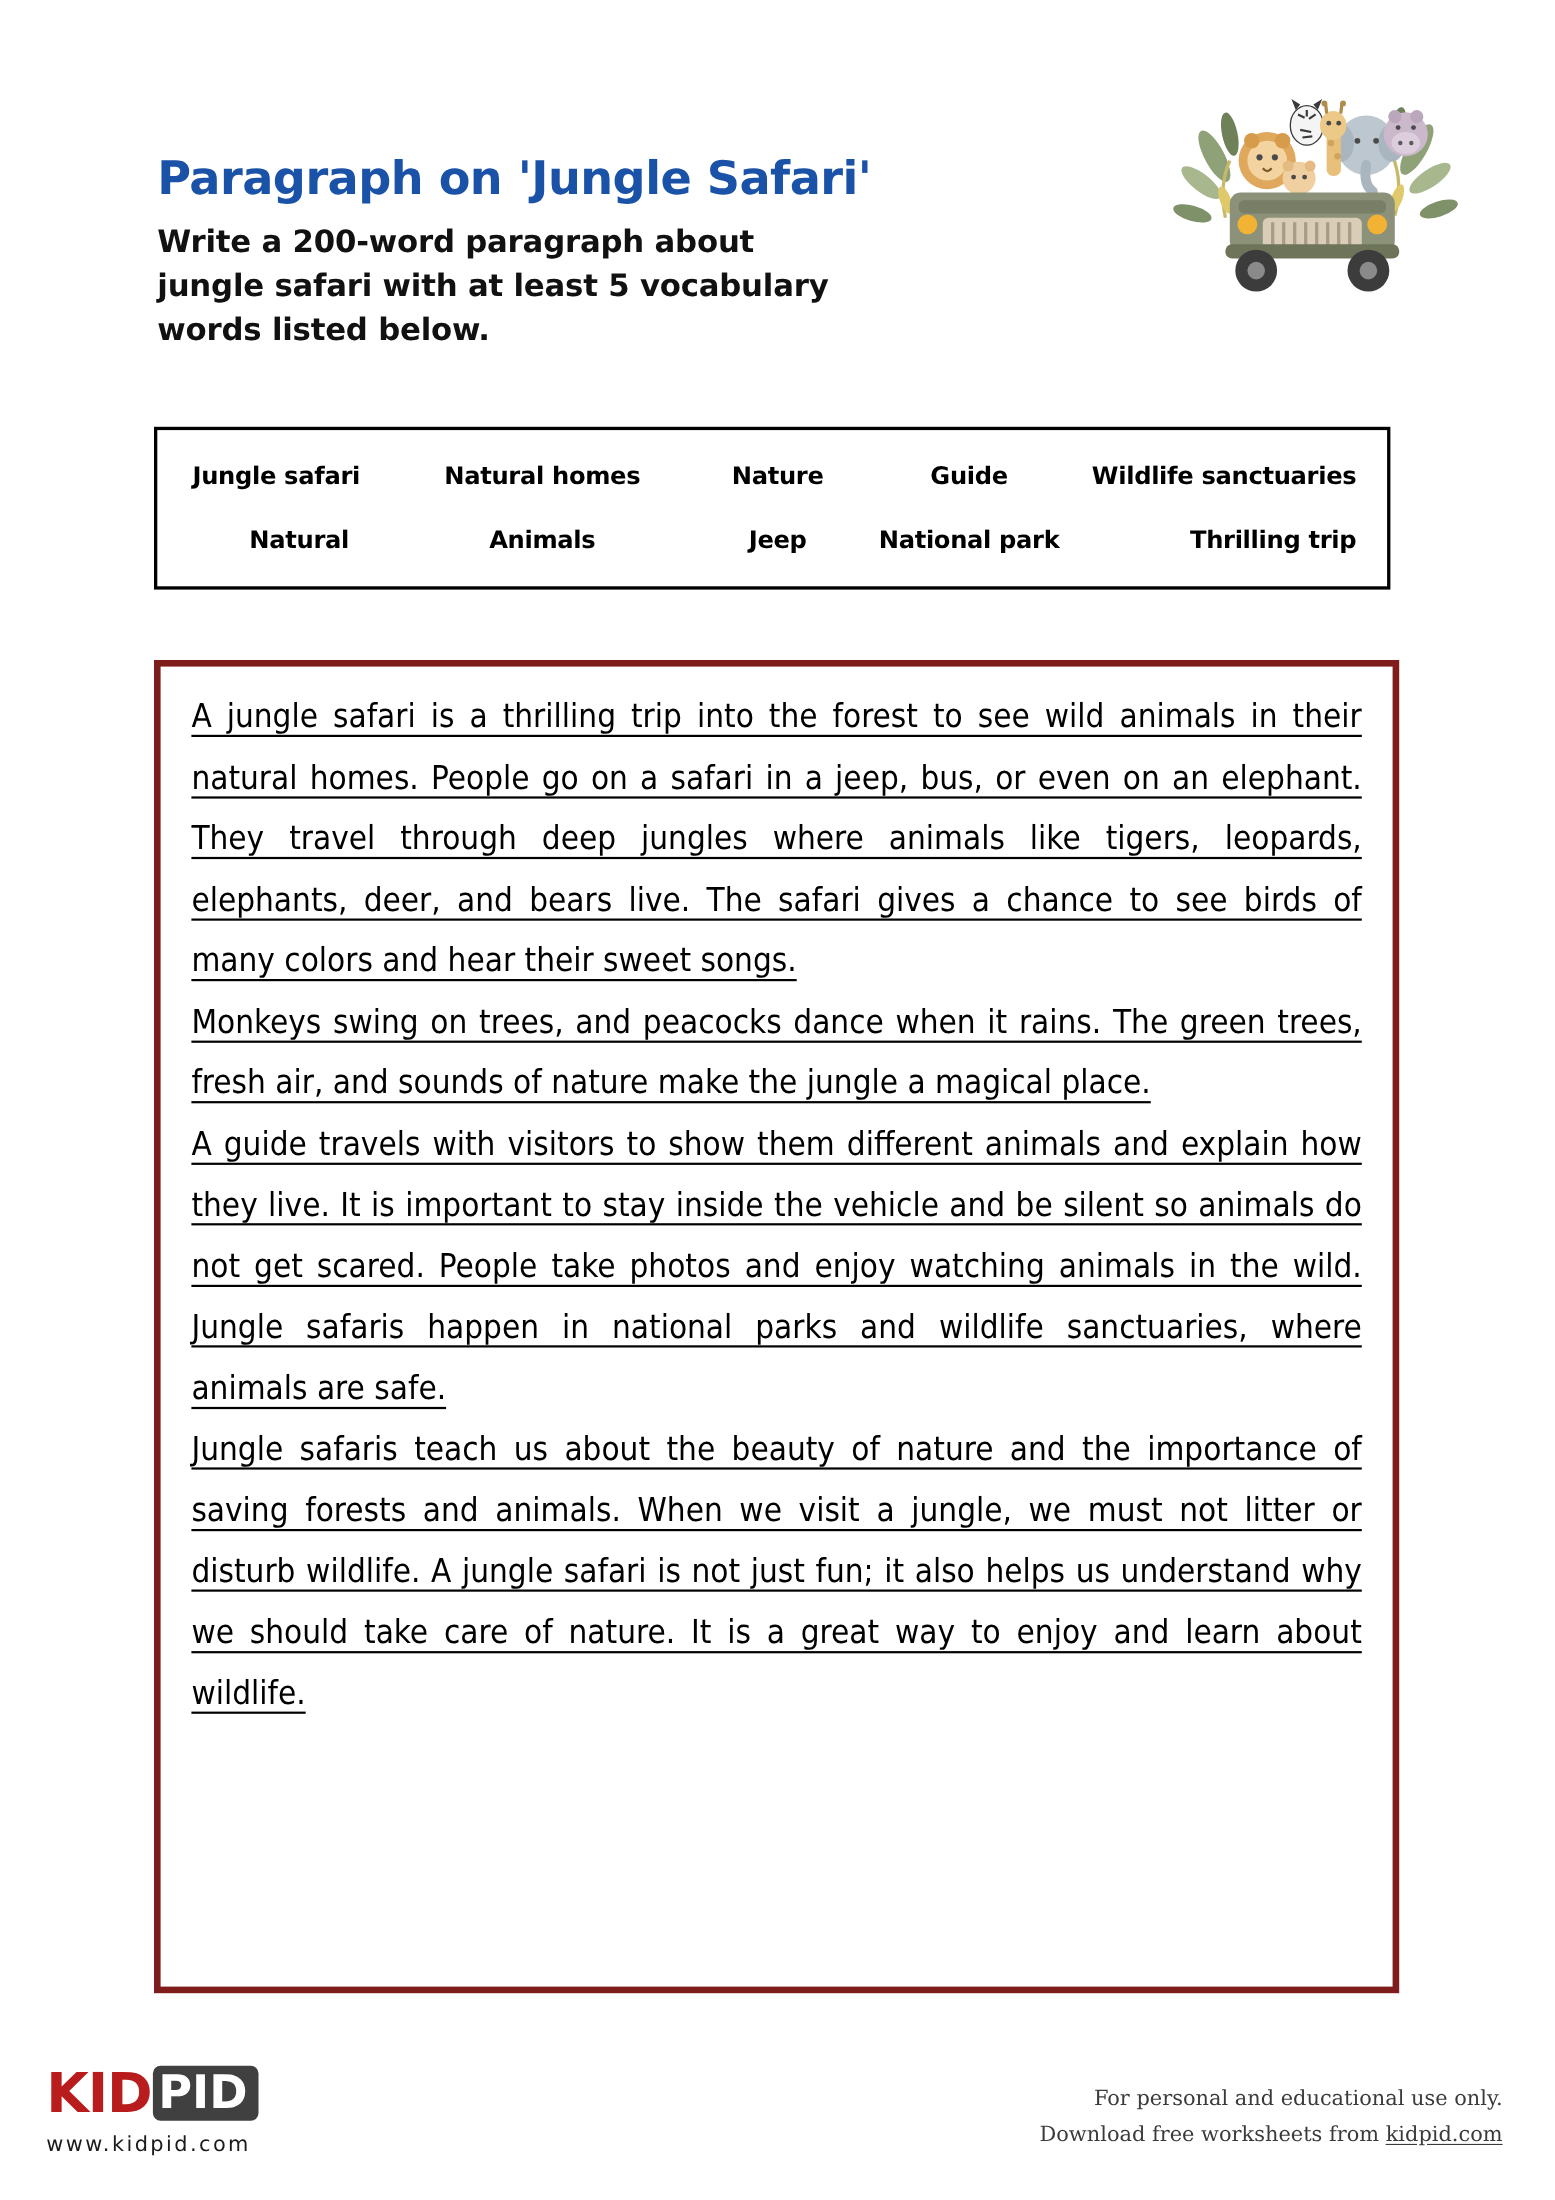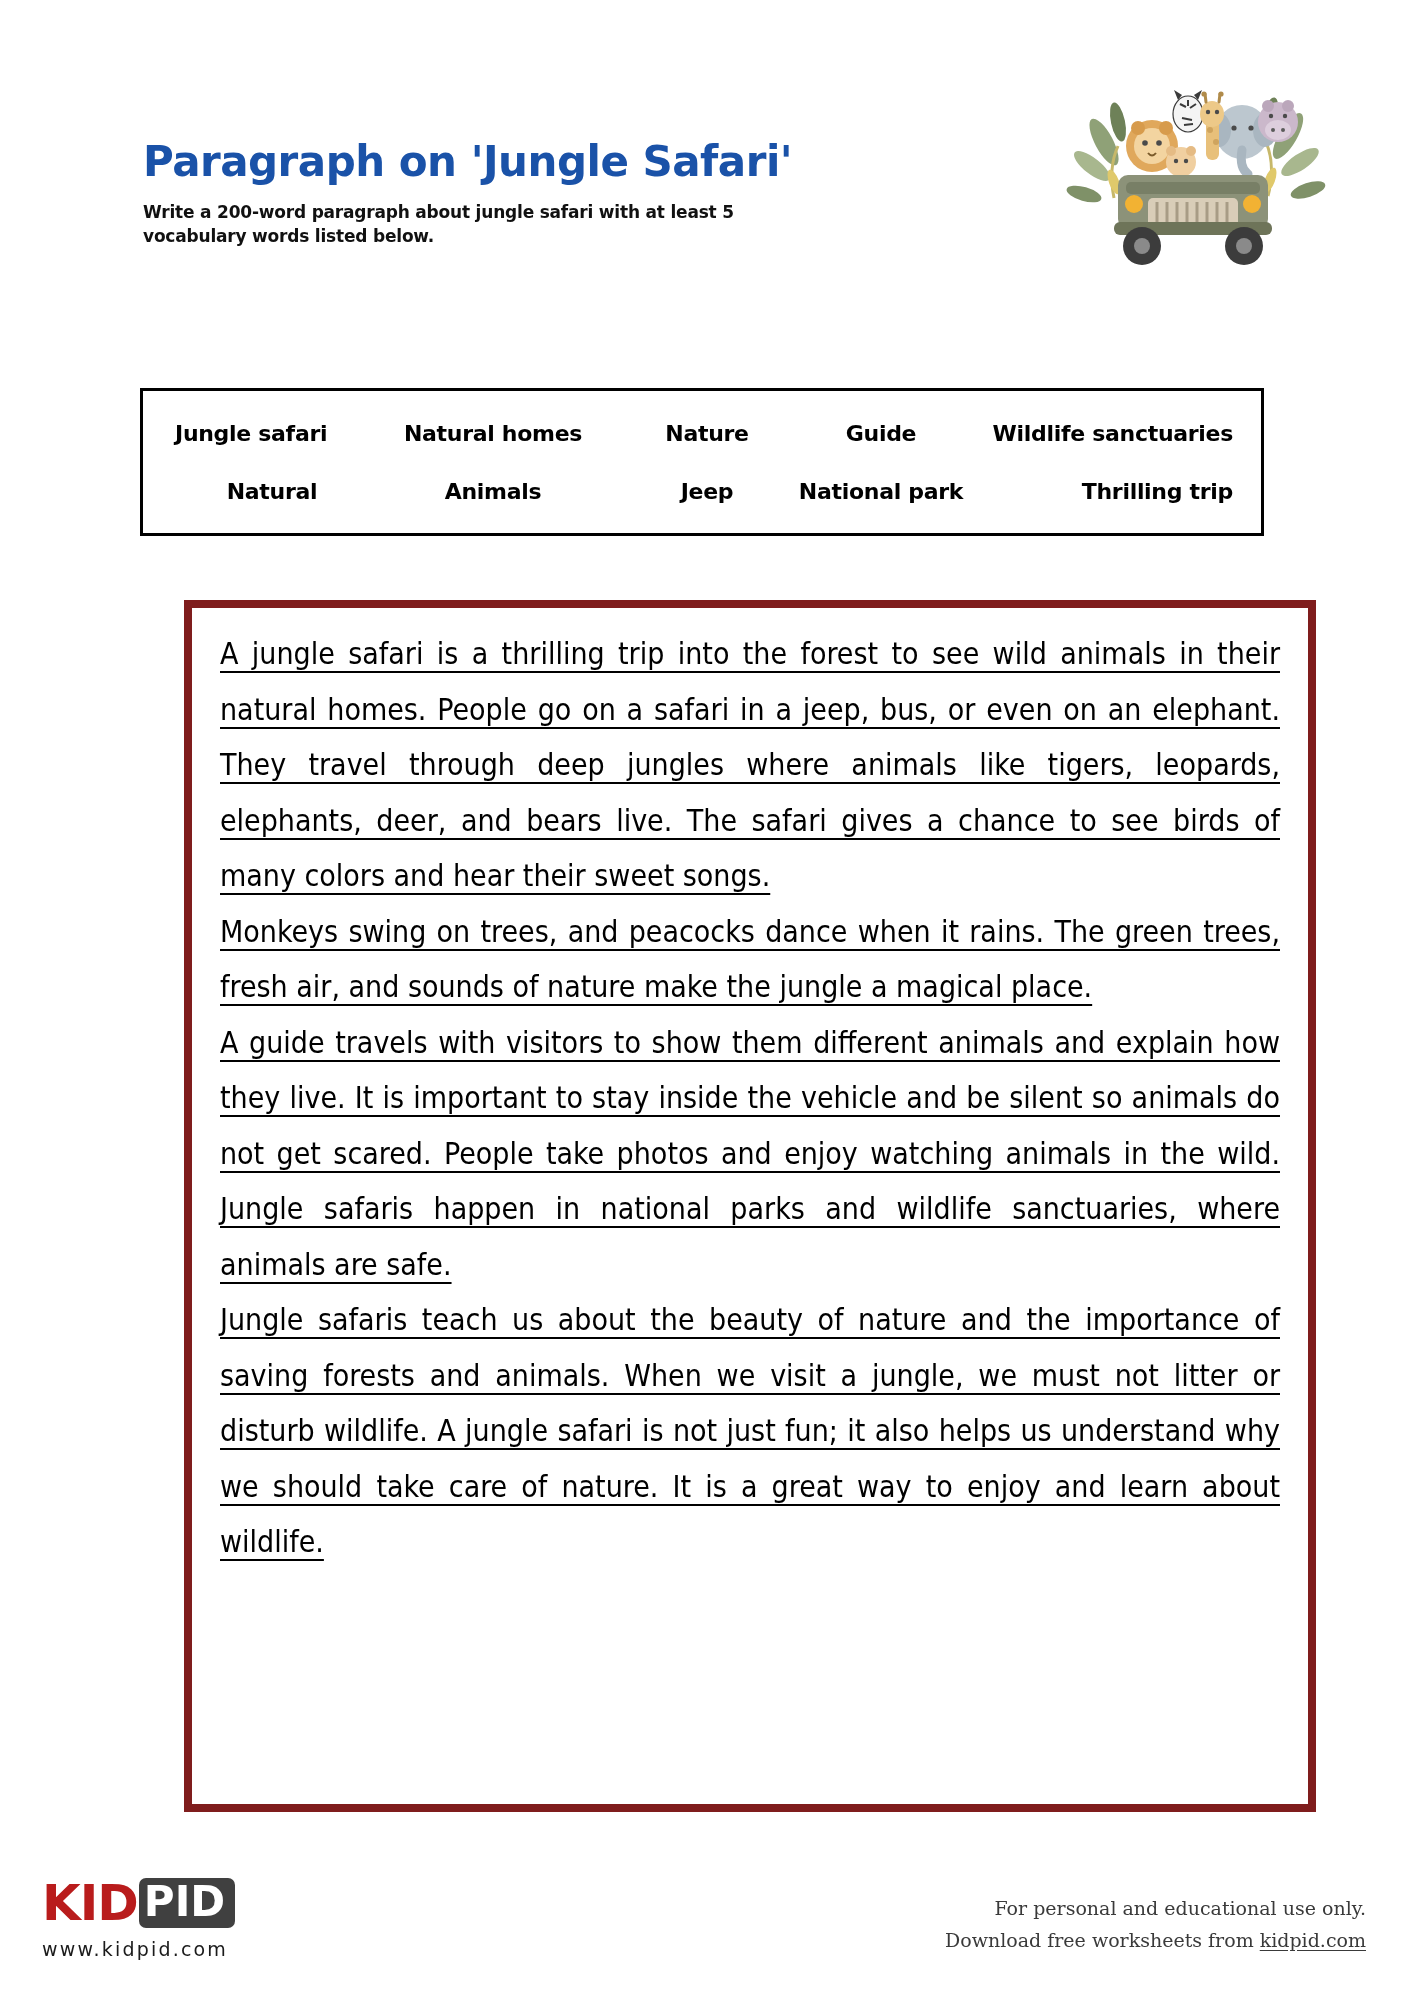--- a/index.html
+++ b/index.html
@@ -33,21 +33,21 @@
     font-weight: 700;
     letter-spacing: -0.5px;
     color: #1a52a8;
     line-height: 1.05;
     white-space: nowrap;
   }
 
   .worksheet-subtitle {
     margin-top: 16px;
     font-family: "DejaVu Sans", sans-serif;
-    font-size: 17px;
+    font-size: 28px;
     font-weight: 700;
     color: #111111;
     line-height: 1.42;
     letter-spacing: -0.2px;
     max-width: 640px;
   }
 
   
   .illustration {
     position: absolute;
@@ -102,24 +102,23 @@
   .r2 .c3 { width: 168px; }
   .r2 .c4 { flex: 1; text-align: right; padding-right: 2px; }
 
   
   .answer-box {
     position: absolute;
     left: 140px;
     top: 600px;
     width: 1132px;
     height: 1212px;
-    border: 8px solid #7f1d1d;
+    border: 6px solid #7f1d1d;
     padding: 18px 28px 10px 28px;
     overflow: hidden;
-    margin-left: 44px;
   }
 
   .para {
     font-family: "DejaVu Sans Condensed", "DejaVu Sans", sans-serif;
     font-size: 30px;
     color: #000000;
     line-height: 55.5px;
     letter-spacing: 0px;
   }
 

